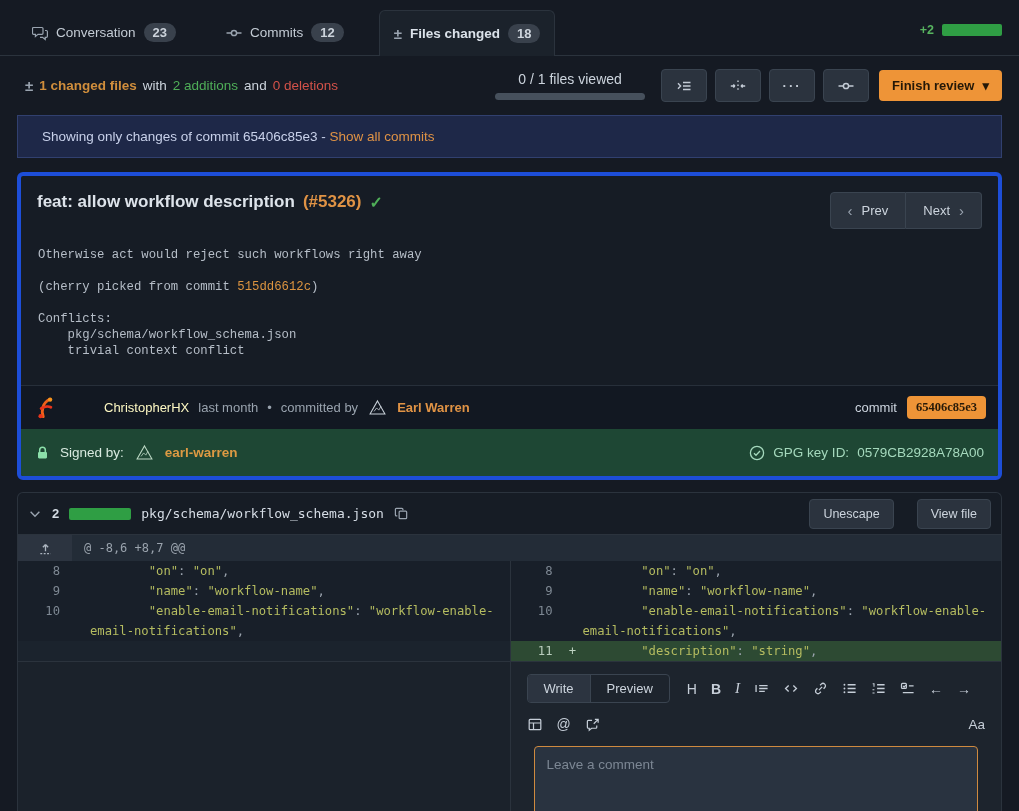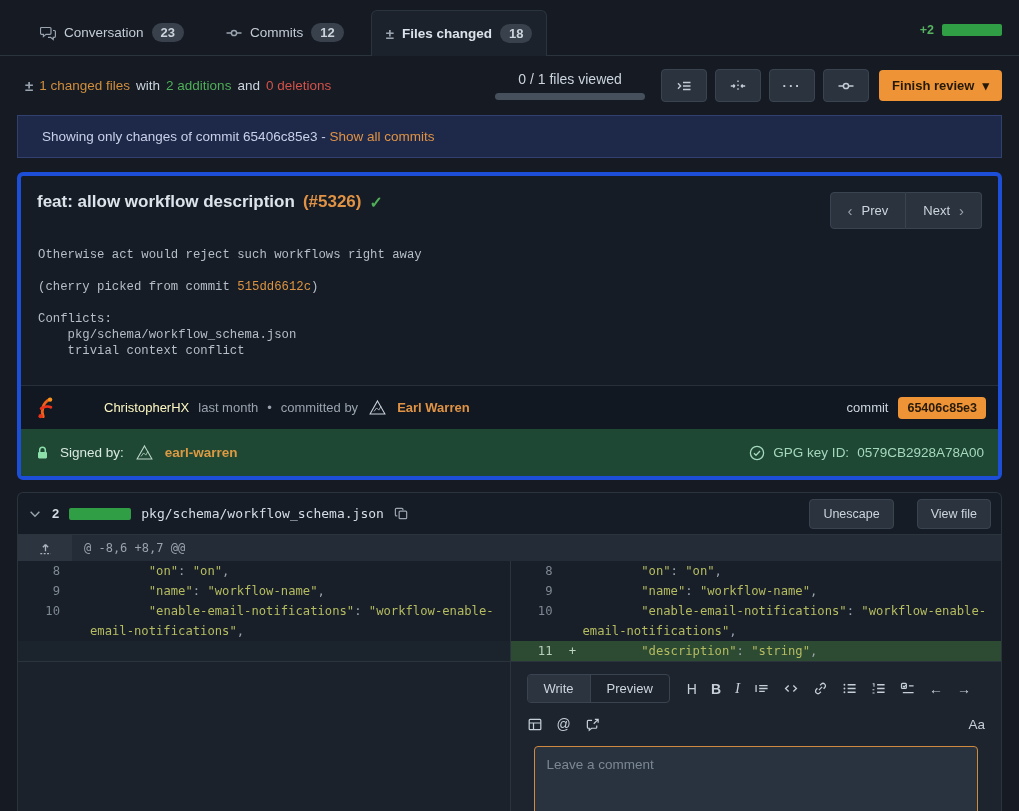--- a/index.html
+++ b/index.html
@@ -5,39 +5,39 @@
   * { box-sizing: border-box; }
   html,body { margin:0; padding:0; }
   body {
     width:1019px; height:811px; overflow:hidden;
     background:#151a23; color:#cdd5df;
     font-family:"Liberation Sans", sans-serif; font-size:13px;
   }
   svg { display:block; }
 
   
-  .tabbar { display:flex; align-items:flex-end; gap:12px; height:56px;
-            border-bottom:1px solid #2b333d; padding:0 17px 0 25px; }
+  .tabbar { display:flex; align-items:flex-end; gap:20px; height:56px;
+            border-bottom:1px solid #2b333d; padding:0 17px 0 17px; }
   .tab { display:flex; align-items:center; gap:8px; padding:13px 14px;
          color:#c3cbd4; font-size:13.5px; border:1px solid transparent; border-bottom:none;
          border-radius:6px 6px 0 0; cursor:pointer; }
   .tab .ticon { color:#9aa4b0; }
   .tab.active { background:#1b222b; border-color:#2b333d; margin-bottom:-1px;
                 font-weight:bold; color:#dbe2ea; }
   .count { background:#39414c; color:#ccd3db; font-size:13px; font-weight:bold;
            padding:2px 9px; border-radius:10px; }
   .tabstat { margin-left:auto; display:flex; align-items:center; gap:8px; padding-bottom:18px; }
   .plus-green { color:#57b35f; font-weight:bold; font-size:12.5px; }
   .bar-green { width:60px; height:12px; background:#2f9e44; border-radius:2px; }
 
   
   .summaryrow { display:flex; align-items:center; padding:13px 17px 11px 25px; }
   .sum-left { display:flex; gap:6px; align-items:center; font-size:13.5px; color:#ccd4dd; }
   .diffglyph { color:#9aa4b0; font-size:15px; font-weight:bold; }
-  .lnk-gold { color:#d08e3c; font-weight:normal; }
+  .lnk-gold { color:#d08e3c; font-weight:bold; }
   .txt-green { color:#4fae58; }
   .txt-red { color:#d35249; }
   .viewed-wrap { margin-left:auto; display:flex; flex-direction:column; gap:6px; align-items:center; }
   .viewed-label { font-size:14px; color:#ccd4dd; }
   .progress { width:150px; height:7px; background:#46505c; border-radius:4px; }
   .iconbtns { display:flex; gap:8px; margin-left:16px; }
   .ibtn { width:46px; height:33px; background:#2b333e; border:1px solid #3a4450;
           border-radius:4px; display:flex; align-items:center; justify-content:center;
           color:#c3cbd5; cursor:pointer; }
   .ellipsis-glyph { letter-spacing:2px; font-weight:bold; font-size:13px; }
@@ -71,21 +71,21 @@
   .hash { color:#dc9440; }
 
   .authorrow { display:flex; align-items:center; gap:9px; background:#121822;
                border-top:1px solid #272f3a; padding:8px 12px; height:44px; }
   .avatar26 { width:26px; height:26px; border-radius:4px; overflow:hidden; flex:none; }
   .avatar20 { width:21px; height:21px; border-radius:4px; overflow:hidden; flex:none; }
   .bold-name { font-weight:normal; color:#fef9c3;margin-left:36px; }
   .muted { color:#99a3ae; }
   .committer-name { color:#e09345; font-weight:bold; }
   .commit-right { margin-left:auto; display:flex; align-items:center; gap:10px; }
-  .shabadge { background:#ee9437; color:#271a08; font-family:Liberation Sans, sans-serif;
+  .shabadge { background:#ee9437; color:#271a08; font-family:Liberation Serif, serif;
               font-weight:bold; font-size:12.5px; padding:4px 9px; border-radius:4px; cursor:pointer; }
 
   .signedrow { display:flex; align-items:center; gap:10px; background:#1e4734;
                padding:10px 14px; height:47px; font-size:13.5px; color:#d9eae0; }
   .lock-icon { color:#8ce0aa; }
   .signer { color:#dd9a43; font-weight:bold; }
   .gpg { margin-left:auto; display:flex; gap:8px; align-items:center; color:#a5d9bd;
          font-size:13.5px; }
 
   

